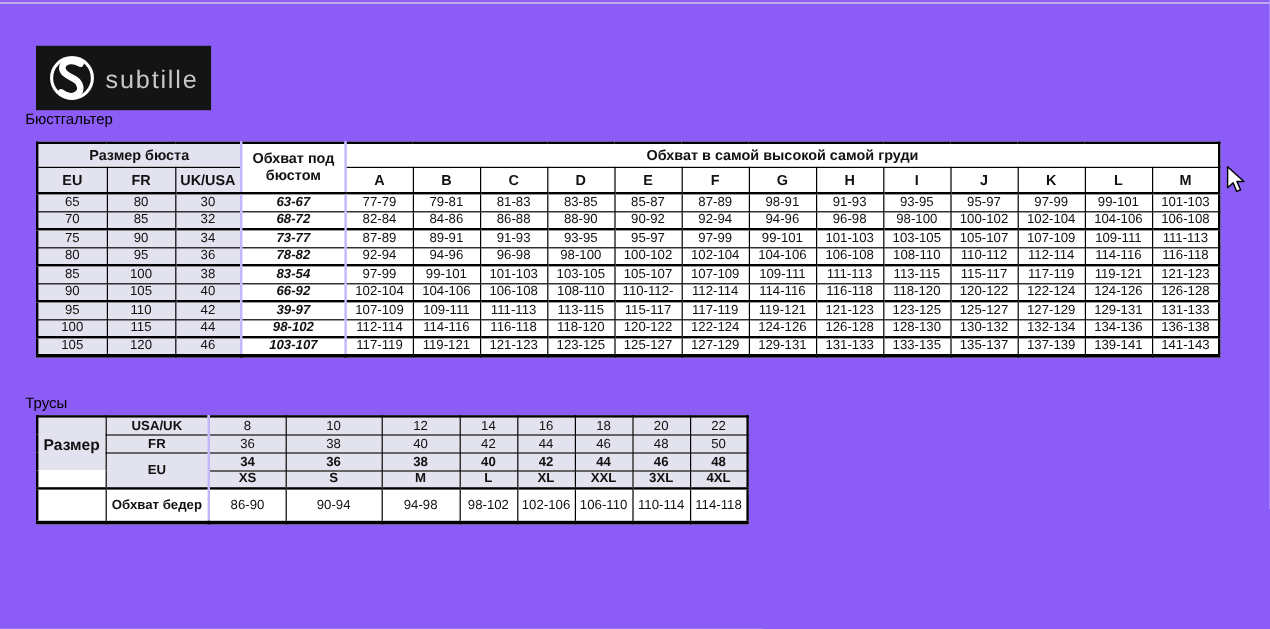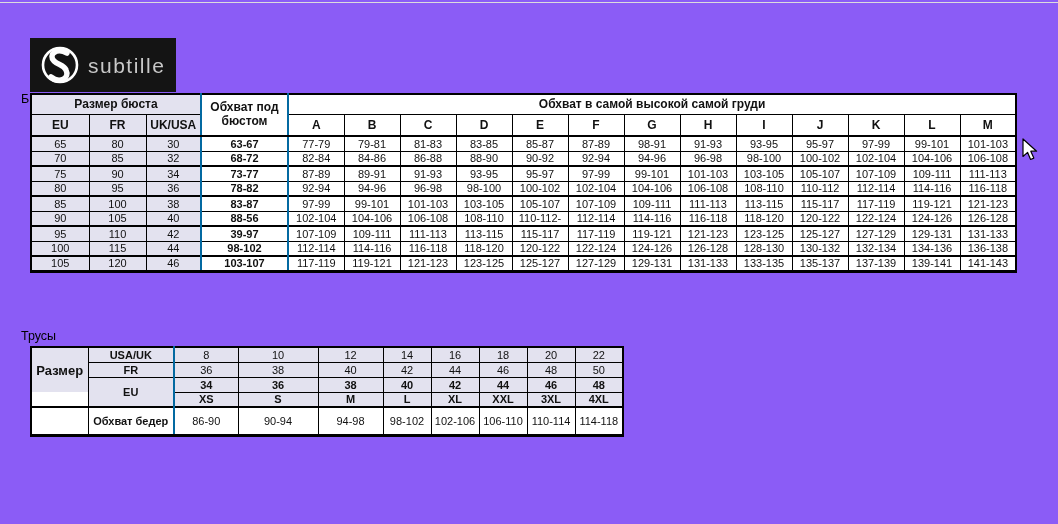--- a/index.html
+++ b/index.html
@@ -18,32 +18,32 @@
   .section-label{position:absolute;left:21px;font-size:12.5px;color:#000;}
   .lbl-bra{top:92px;}
   .lbl-panties{top:329px;}
 
   
   table{border-collapse:collapse;table-layout:fixed;background:#fff;}
   th,td{border:1px solid #000;text-align:center;vertical-align:middle;
         font-size:11px;color:#111;padding:0 1px;overflow:hidden;white-space:nowrap;}
   .lav{background:#e3e2ef;}
   .bold{font-weight:bold;}
-  .bL2{border-left:2px solid #0369a1;}
-
-  
-  .b-table{position:absolute;left:30px;top:93px;width:985px;border:2px solid #000;border-bottom-width:3px;}
+  .bL2{border-left:2px solid #c4b5fd;}
+
+  
+  .b-table{position:absolute;left:30px;top:118px;width:985px;border:2px solid #000;border-bottom-width:3px;}
   .b-table thead tr:first-child{height:20px;}
   .b-table thead tr:nth-child(2){height:22px;}
   .b-table tbody tr{height:15px;}
   .b-table thead th{font-weight:bold;font-size:12px;}
   .b-table thead tr:nth-child(2) th{border-bottom:2px solid #000;}
   .ub-h{border-bottom:2px solid #000;line-height:1.15;white-space:normal;}
   .b-table tbody tr.group-start td{border-top:2px solid #000;}
-  .ub{font-weight:bold;}
+  .ub{font-weight:bold;font-style:italic;}
 
   
   .p-table{position:absolute;left:30px;top:346px;width:592px;border:2px solid #000;border-bottom-width:3px;}
   .p-table tr{height:15px;}
   .p-table tr.hips-row{height:28px;}
   .p-table th{font-weight:bold;}
   .razmer{background:#e3e2ef;font-weight:bold;font-size:13px;border-bottom:none;}
   .p-blank{border-top:none;background:#fff;}
   .hips-label{font-weight:bold;white-space:normal;line-height:1.1;}
   .p-table tr.hips-row td,.p-table tr.hips-row th{border-top:2px solid #000;}
@@ -187,40 +187,40 @@
           <td>108-110</td>
           <td>110-112</td>
           <td>112-114</td>
           <td>114-116</td>
           <td>116-118</td>
         </tr>
         <tr class="group-start">
           <td class="lav">85</td>
           <td class="lav">100</td>
           <td class="lav">38</td>
-          <td class="ub bL2">83-87</td>
+          <td class="ub bL2">83-54</td>
           <td class="bL2">97-99</td>
           <td>99-101</td>
           <td>101-103</td>
           <td>103-105</td>
           <td>105-107</td>
           <td>107-109</td>
           <td>109-111</td>
           <td>111-113</td>
           <td>113-115</td>
           <td>115-117</td>
           <td>117-119</td>
           <td>119-121</td>
           <td>121-123</td>
         </tr>
         <tr>
           <td class="lav">90</td>
           <td class="lav">105</td>
           <td class="lav">40</td>
-          <td class="ub bL2">88-56</td>
+          <td class="ub bL2">66-92</td>
           <td class="bL2">102-104</td>
           <td>104-106</td>
           <td>106-108</td>
           <td>108-110</td>
           <td>110-112-</td>
           <td>112-114</td>
           <td>114-116</td>
           <td>116-118</td>
           <td>118-120</td>
           <td>120-122</td>

